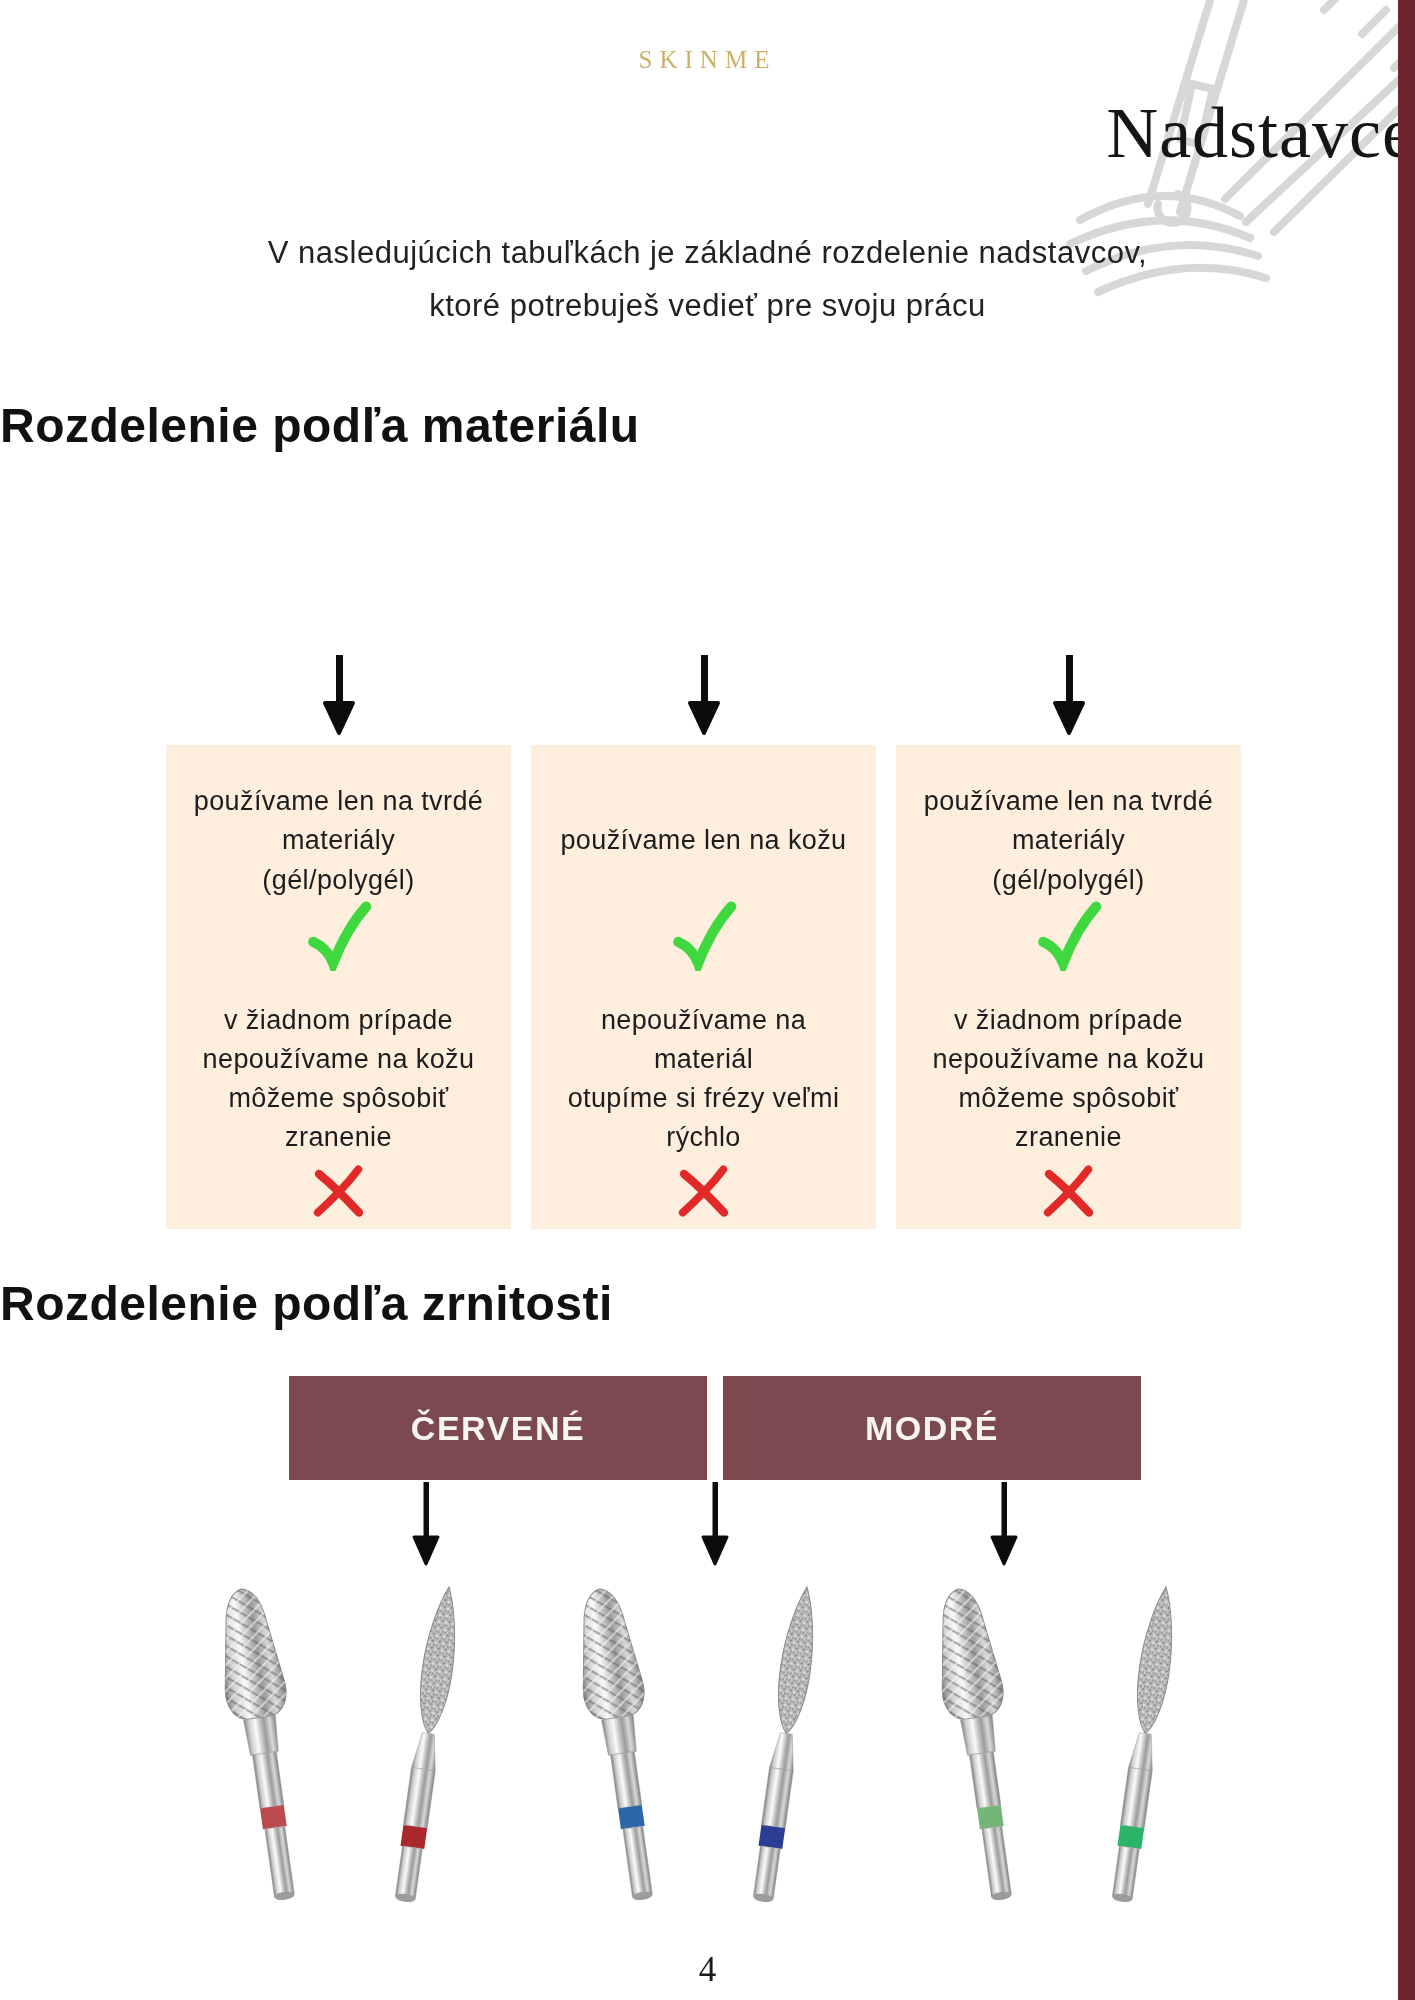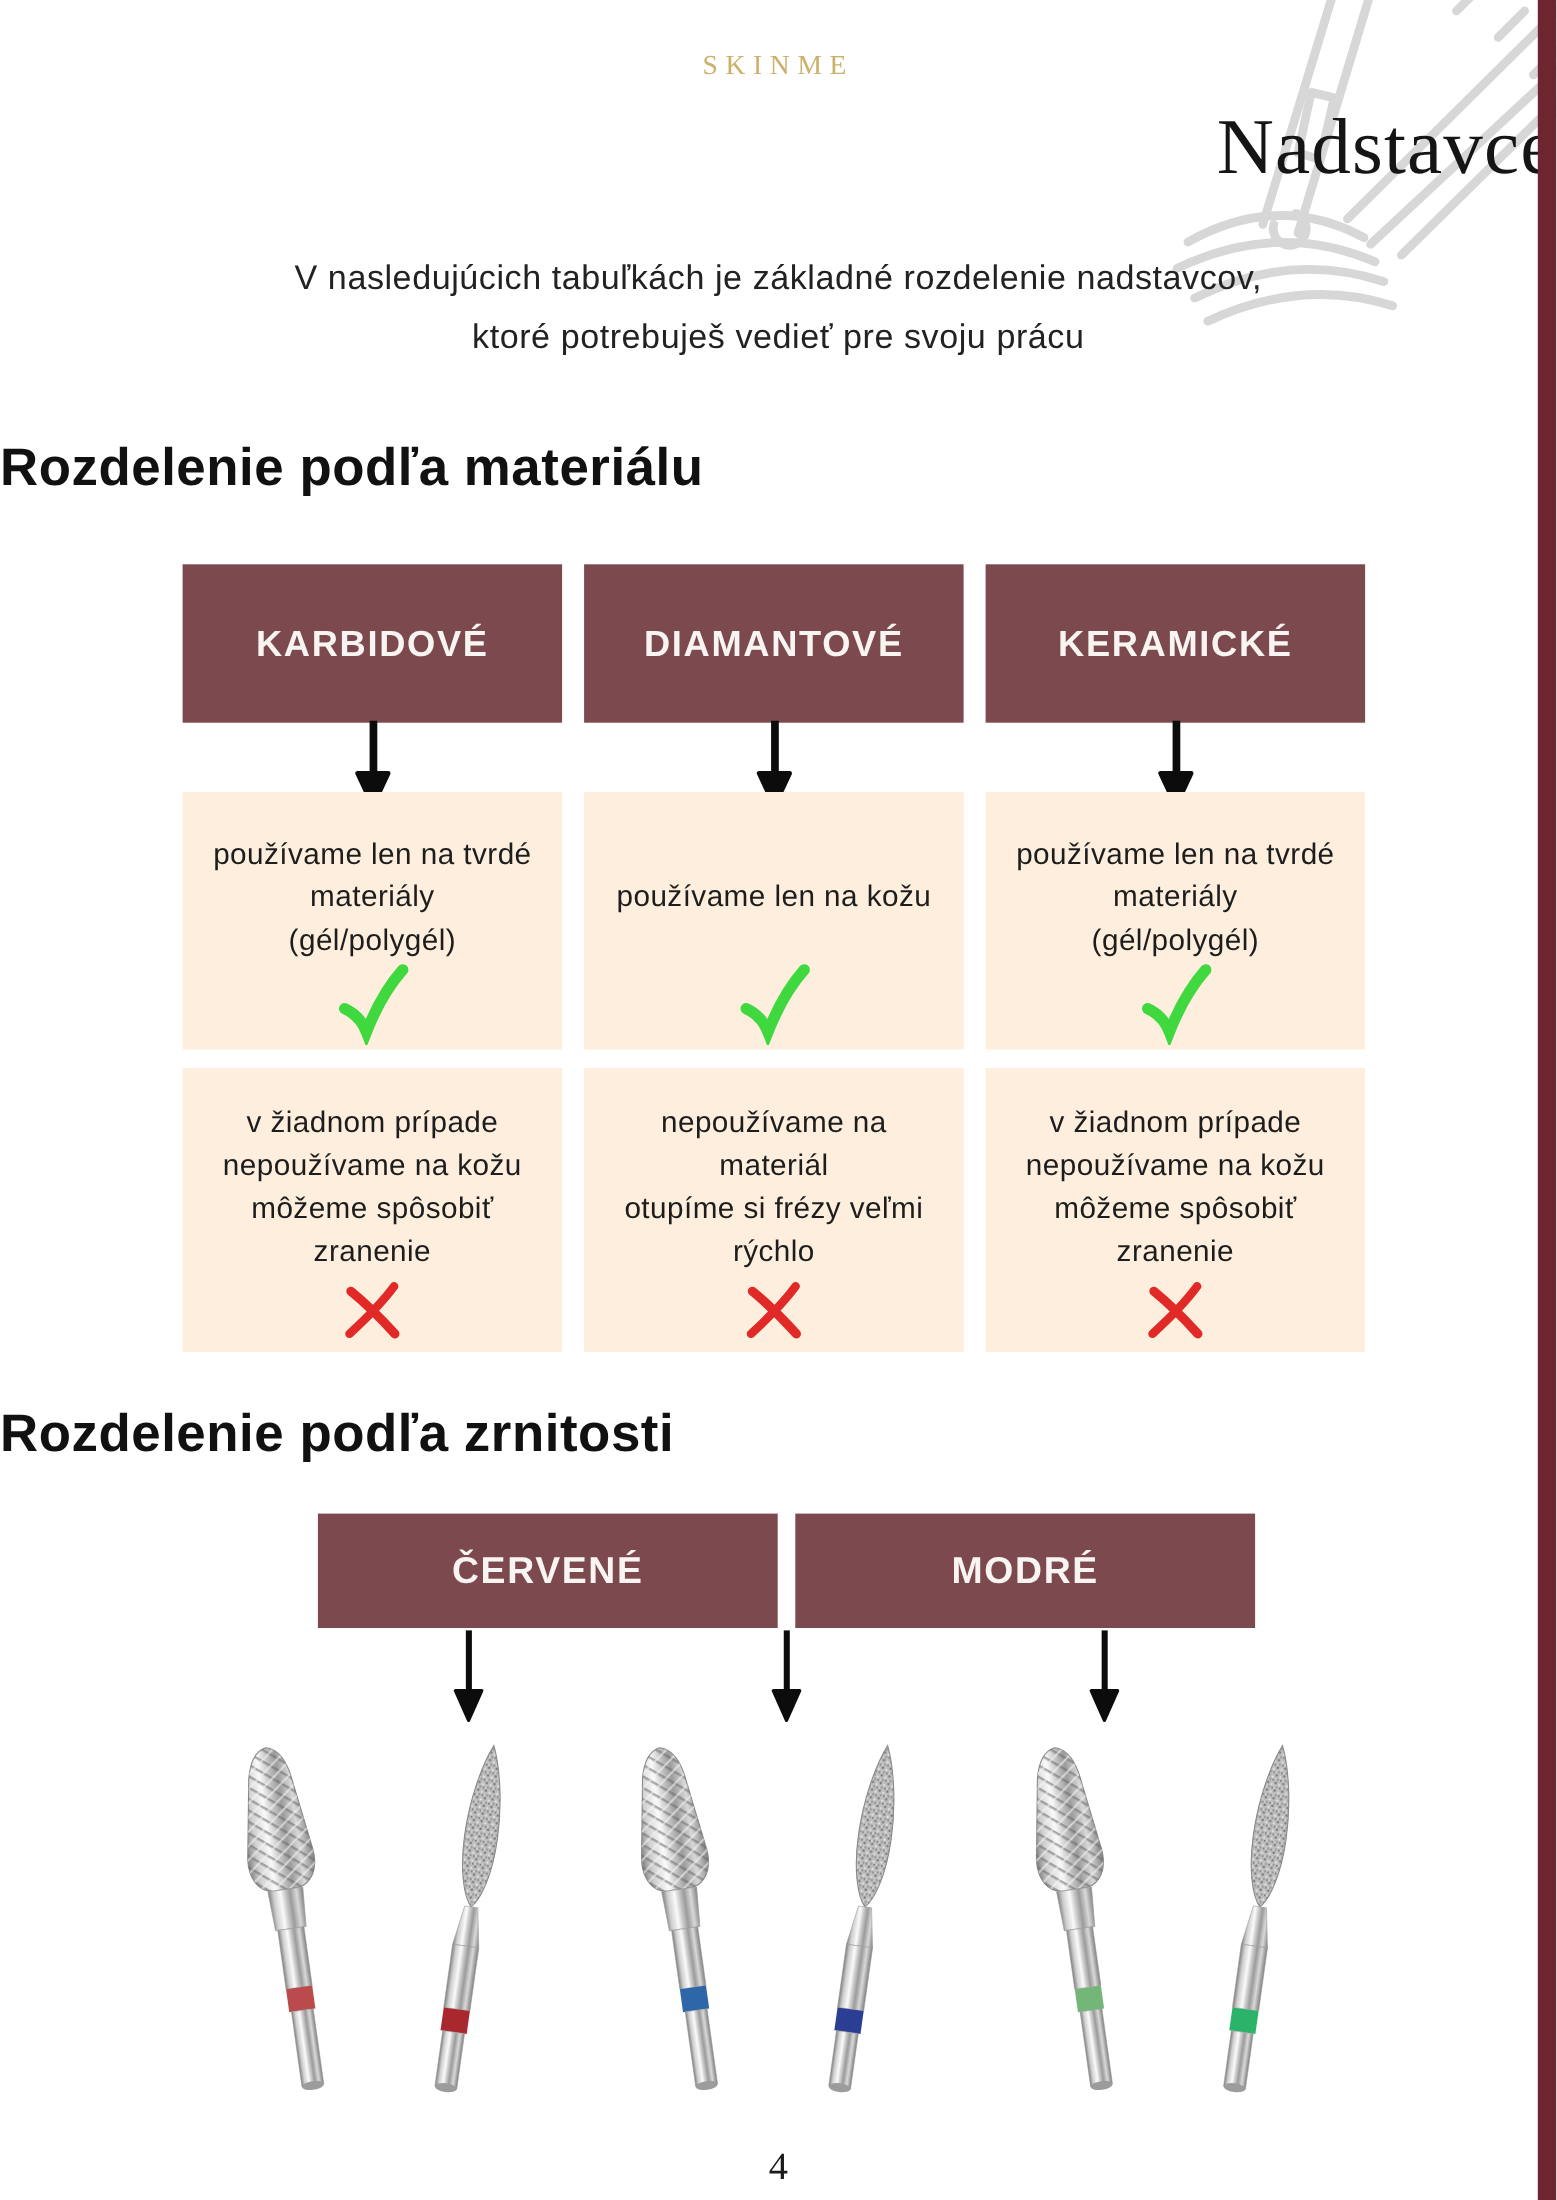--- a/index.html
+++ b/index.html
@@ -44,21 +44,21 @@
     flex:1;background:#7b494e;display:flex;align-items:center;justify-content:center;
     color:#f8f4f1;font-weight:700;letter-spacing:1.5px;
   }
   .mrow1 .mbox{font-size:33px;}
   .mrow2 .mbox{font-size:34px;}
   
   .arow1{top:655px;height:80px;}
   .arow2{top:1482px;height:82px;}
   .arrow{display:block;}
   
-  .crow1{top:720px;height:234px;}
+  .crow1{top:745px;height:234px;}
   .crow2{top:978px;height:244px;align-items:center;}
   .cbox{
     flex:1;background:#fdeedd;position:relative;display:flex;flex-direction:column;
     align-items:center;justify-content:center;text-align:center;
     padding:30px 18px 72px;box-sizing:border-box;
   }
   .ctext{font-size:27px;line-height:1.45;color:#1d1d1d;white-space:pre-line;letter-spacing:.4px;}
   .mark{position:absolute;left:50%;transform:translateX(-50%);bottom:4px;}
   .mark-x{bottom:10px;}
   
@@ -131,25 +131,20 @@
 
   <div class="brand">SKINME</div>
   <h1 class="title">Nadstavce</h1>
   <div class="subtitle">
     <div>V nasledujúcich tabuľkách je základné rozdelenie nadstavcov,</div>
     <div>ktoré potrebuješ vedieť pre svoju prácu</div>
   </div>
 
   <h2 class="sec-heading h-material">Rozdelenie podľa materiálu</h2>
 
-  <div class="cols mrow1">
-    <div class="mbox">KARBIDOVÉ</div>
-    <div class="mbox">DIAMANTOVÉ</div>
-    <div class="mbox">KERAMICKÉ</div>
-  </div>
 
   <div class="cols arow1">
     <div class="col">
         <svg class="arrow" width="36" height="80" viewBox="0 0 36 80">
           <rect x="15" y="0" width="7" height="50" fill="#0c0c0c"></rect>
           <path d="M4,48 L32,48 L18,78 Z" fill="#0c0c0c" stroke="#0c0c0c" stroke-width="4" stroke-linejoin="round"></path>
         </svg>
       </div>
     <div class="col">
         <svg class="arrow" width="36" height="80" viewBox="0 0 36 80">

